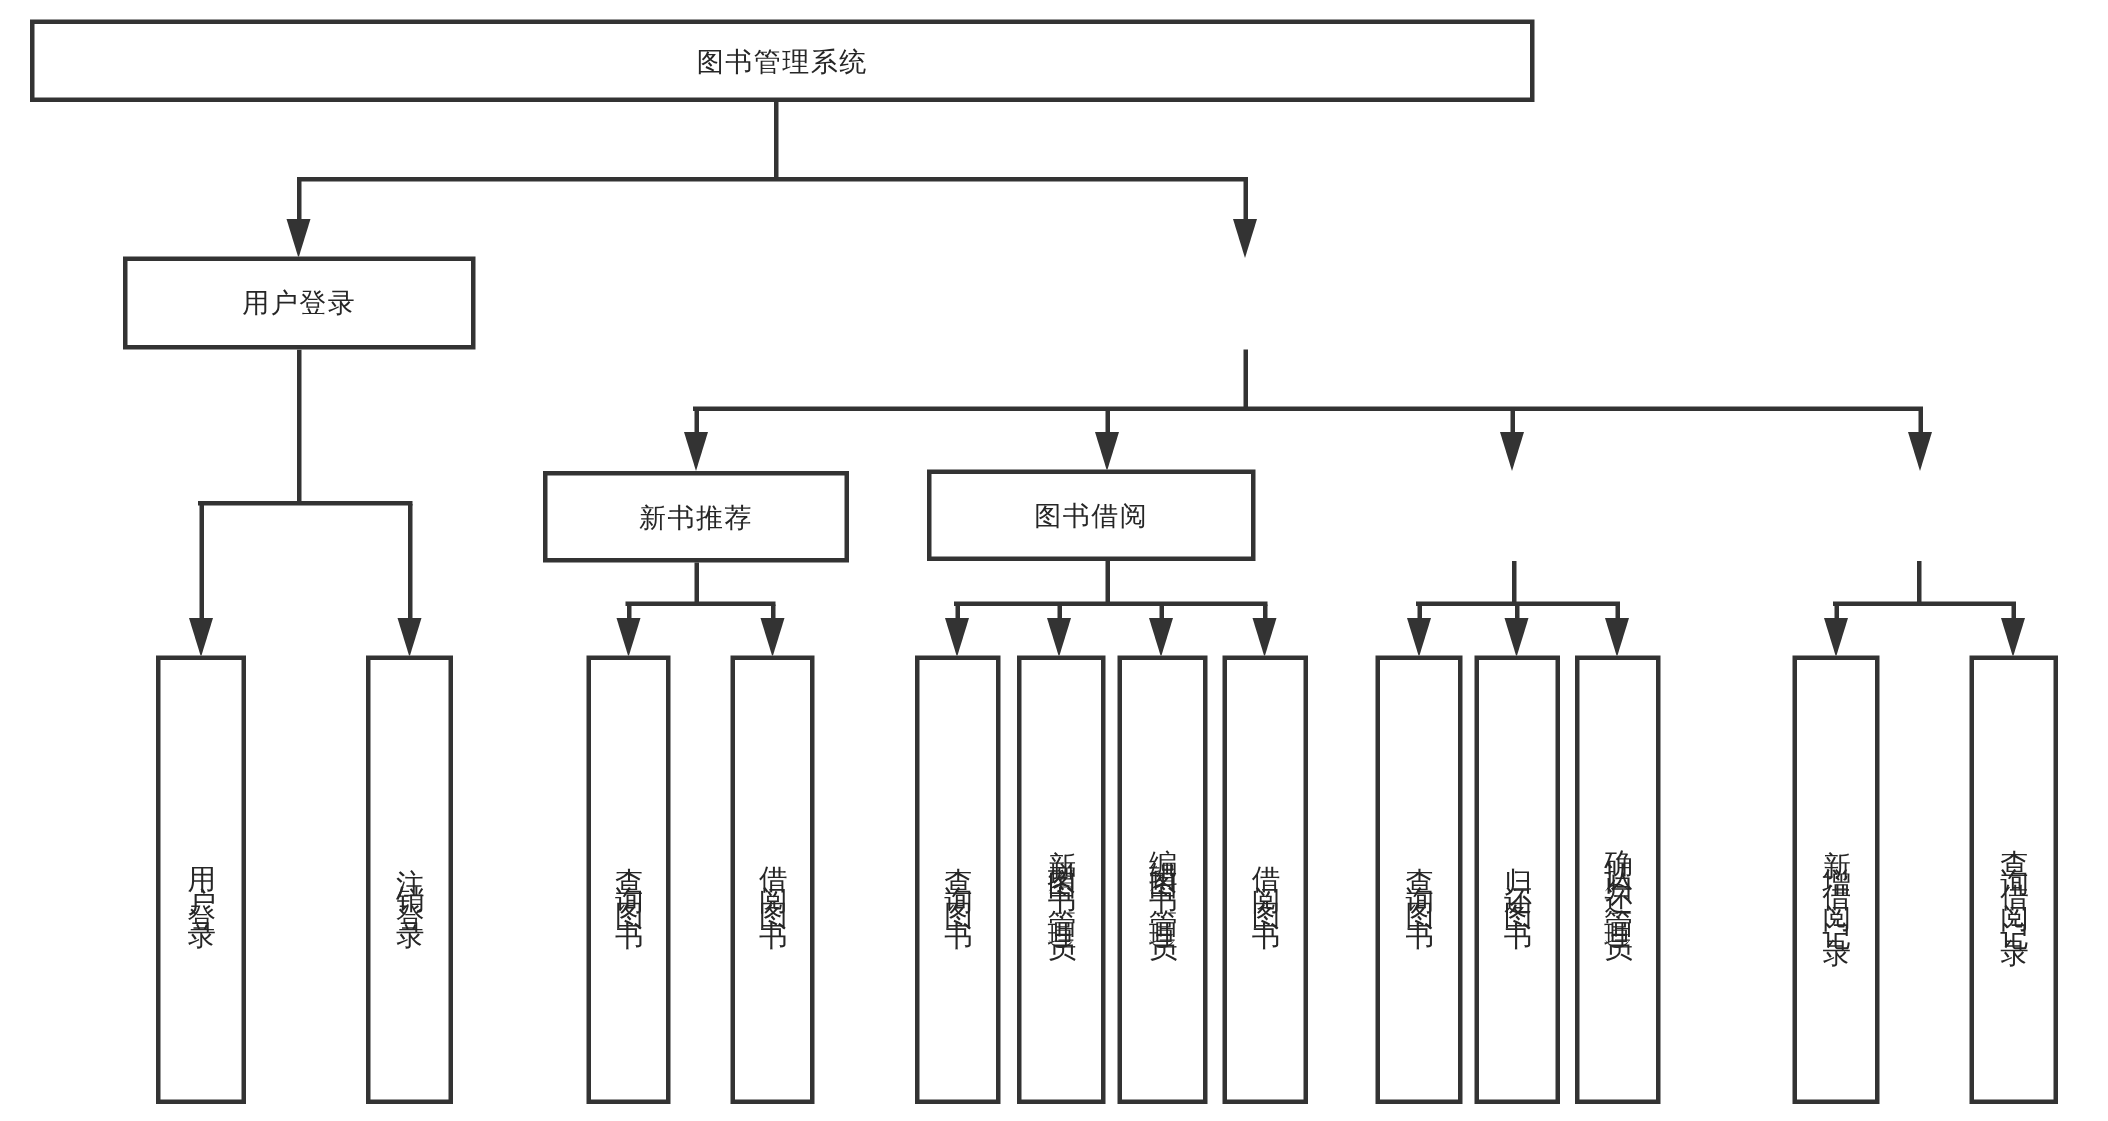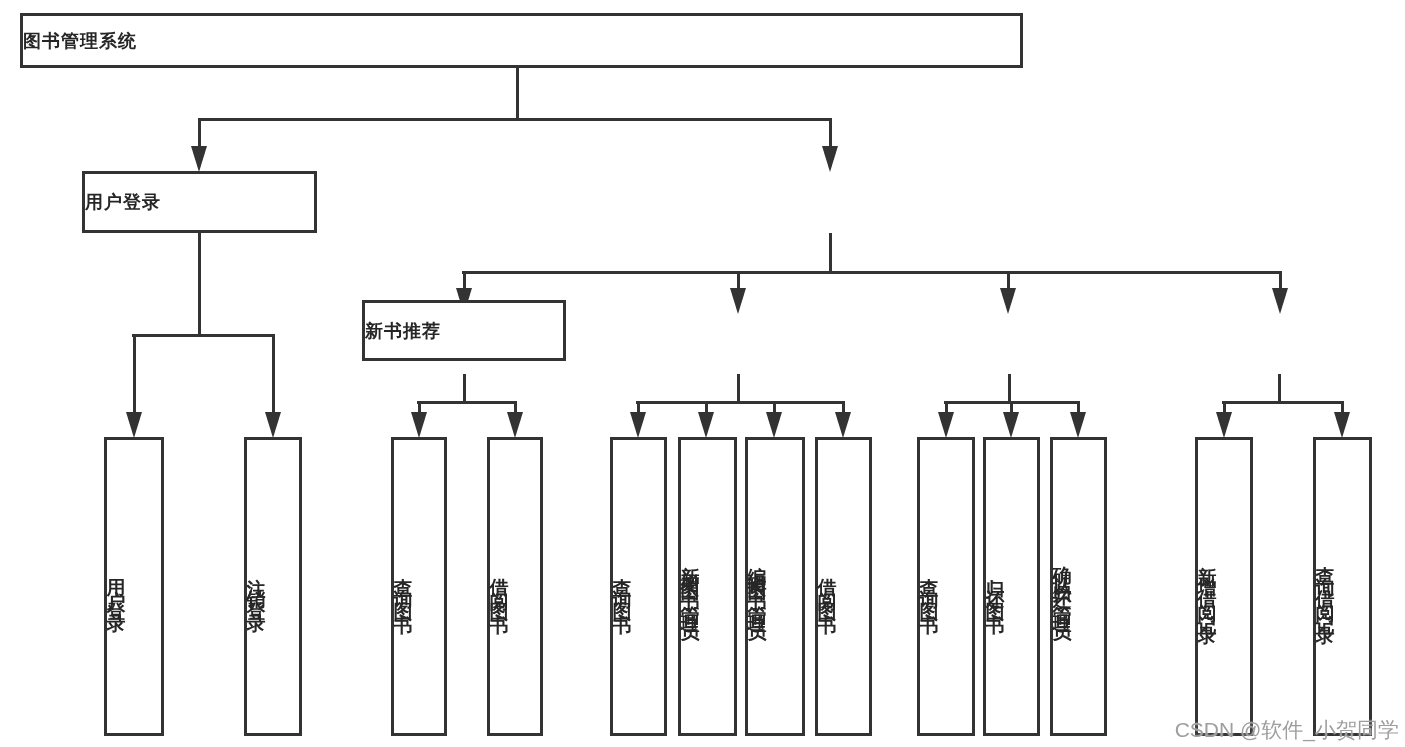--- a/index.html
+++ b/index.html
@@ -18,22 +18,22 @@
     color:var(--text);
   }
   
   .box{
     position:absolute;
     box-sizing:border-box;
     border:3px solid var(--line);
     background:var(--bg);
     display:flex;
     align-items:center;
+    justify-content:center;
     text-align:center;
-    font-weight:bold;
   }
   .box.h span{
     font-size:18px;
     letter-spacing:1px;
     white-space:nowrap;
   }
   .box.v span{
     writing-mode:vertical-rl;
     text-orientation:mixed;
     font-size:19px;
@@ -127,22 +127,25 @@
   <div class="ar" style="left:1334px;top:412px"></div>
 
   <div class="box h" style="left:20px;top:13px;width:1003px;height:55px">
     <span>图书管理系统</span>
   </div>
 
   <div class="box h" style="left:82px;top:171px;width:235px;height:62px">
     <span>用户登录</span>
   </div>
 
-  <div class="box h" style="left:362px;top:300px;width:204px;height:61px">
+  <div class="box h" style="left:362px;top:314px;width:204px;height:61px">
     <span>新书推荐</span>
+  </div>
+  <div class="box h" style="left:618px;top:313px;width:219px;height:61px">
+    <span>图书借阅</span>
   </div>
 
   <div class="box v" style="left:104px;top:437px;width:60px;height:299px">
     <span>用户登录</span>
   </div>
   <div class="box v" style="left:244px;top:437px;width:58px;height:299px">
     <span>注销登录</span>
   </div>
 
   <div class="box v" style="left:391px;top:437px;width:56px;height:299px">
@@ -175,14 +178,13 @@
     <span style="letter-spacing:8px">确认归还（管理员）</span>
   </div>
 
   <div class="box v" style="left:1195px;top:437px;width:58px;height:299px">
     <span>新增借阅记录</span>
   </div>
   <div class="box v" style="left:1313px;top:437px;width:59px;height:299px">
     <span>查询借阅记录</span>
   </div>
 
-  <div class="watermark">CSDN @软件_小贺同学</div>
 </div>
 
 </body></html>

